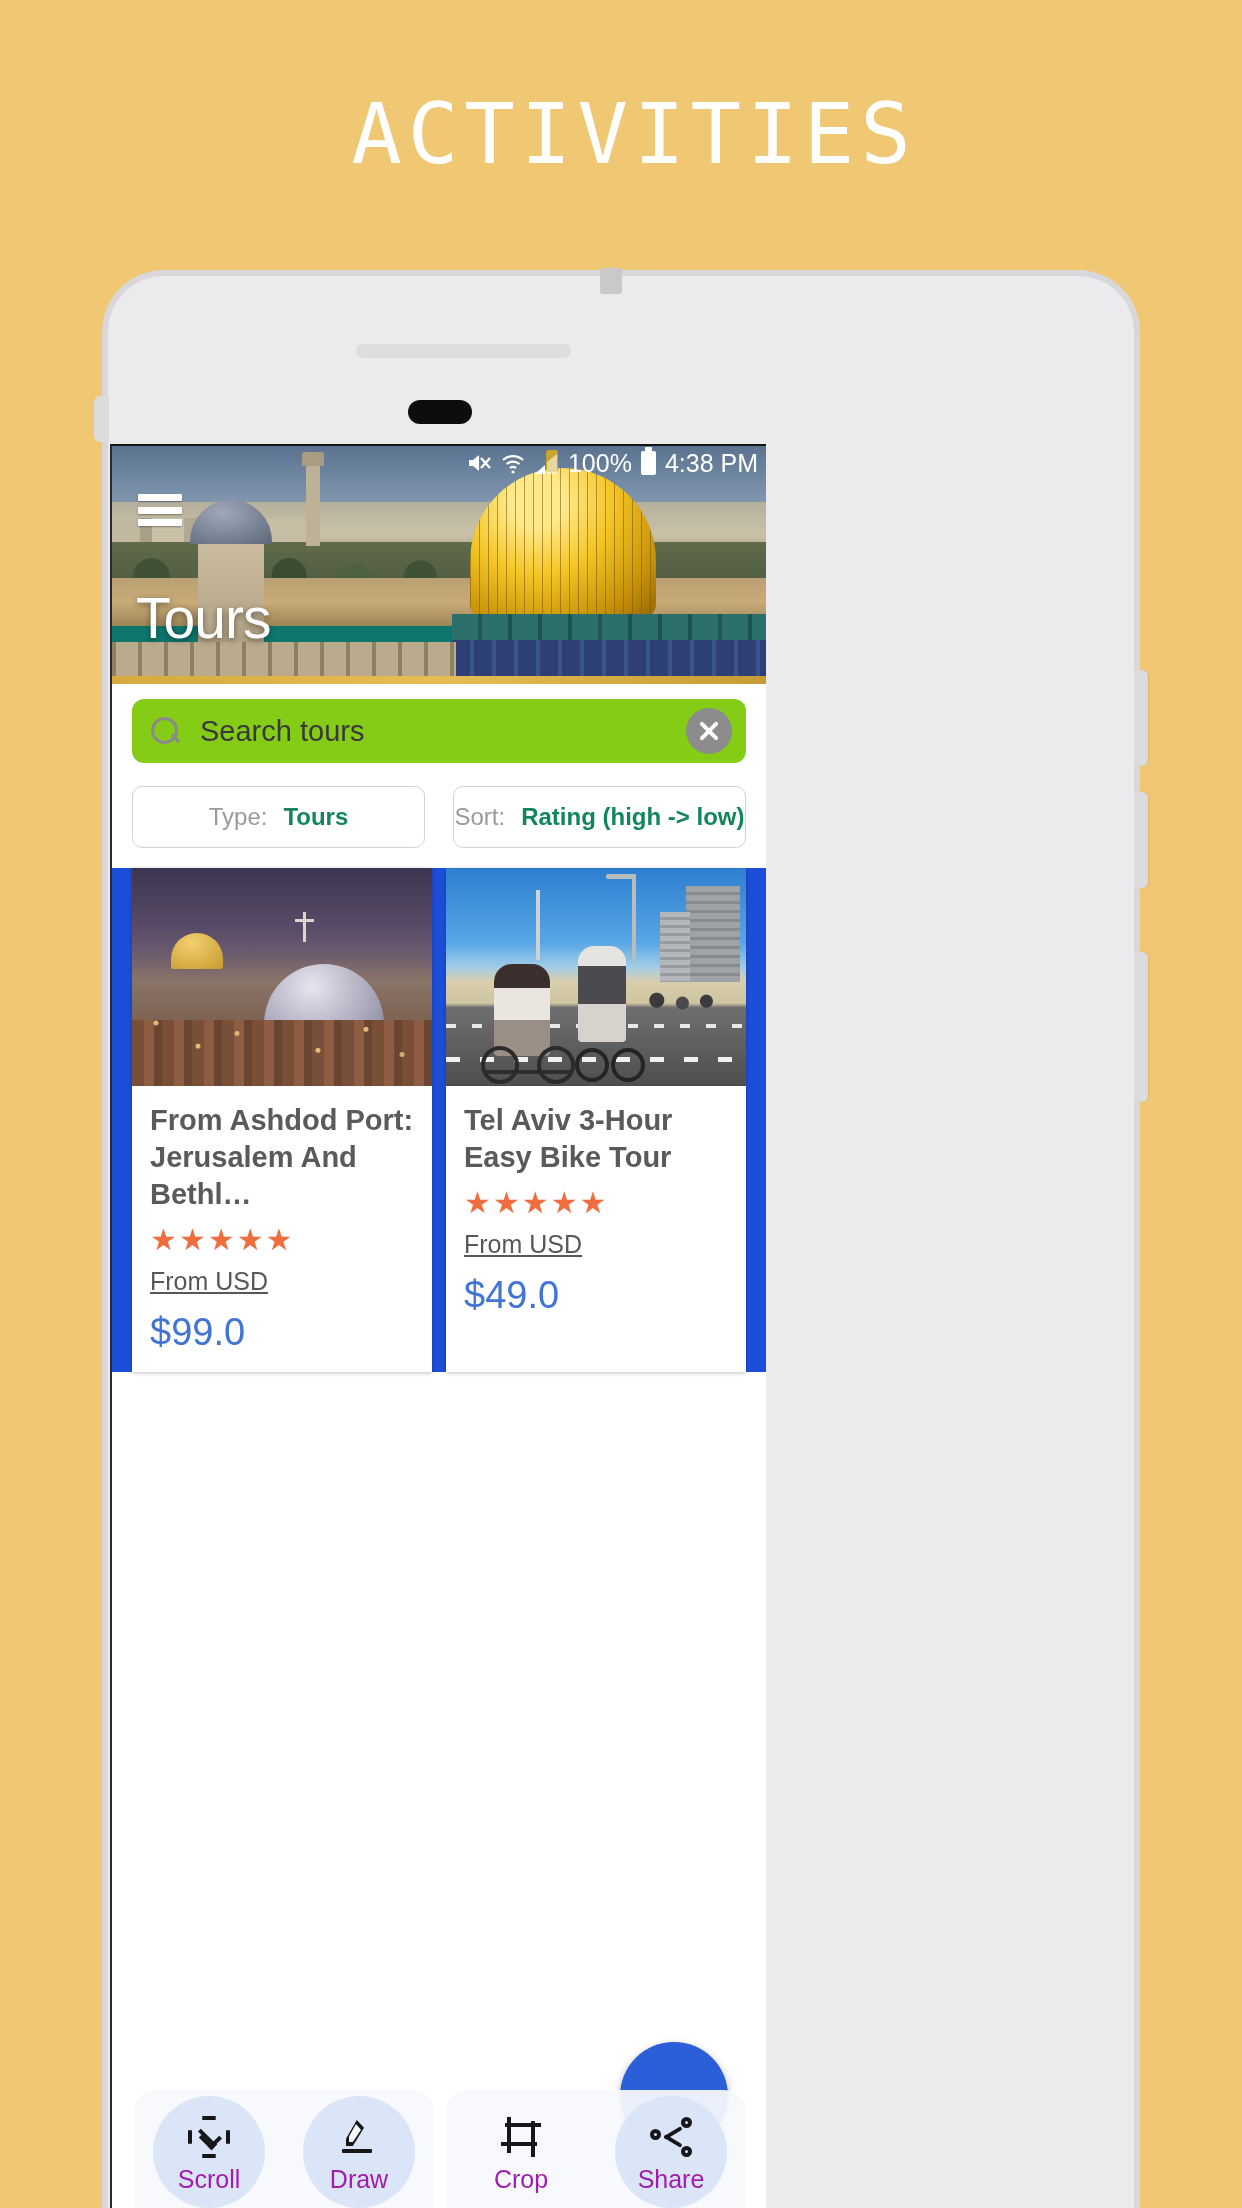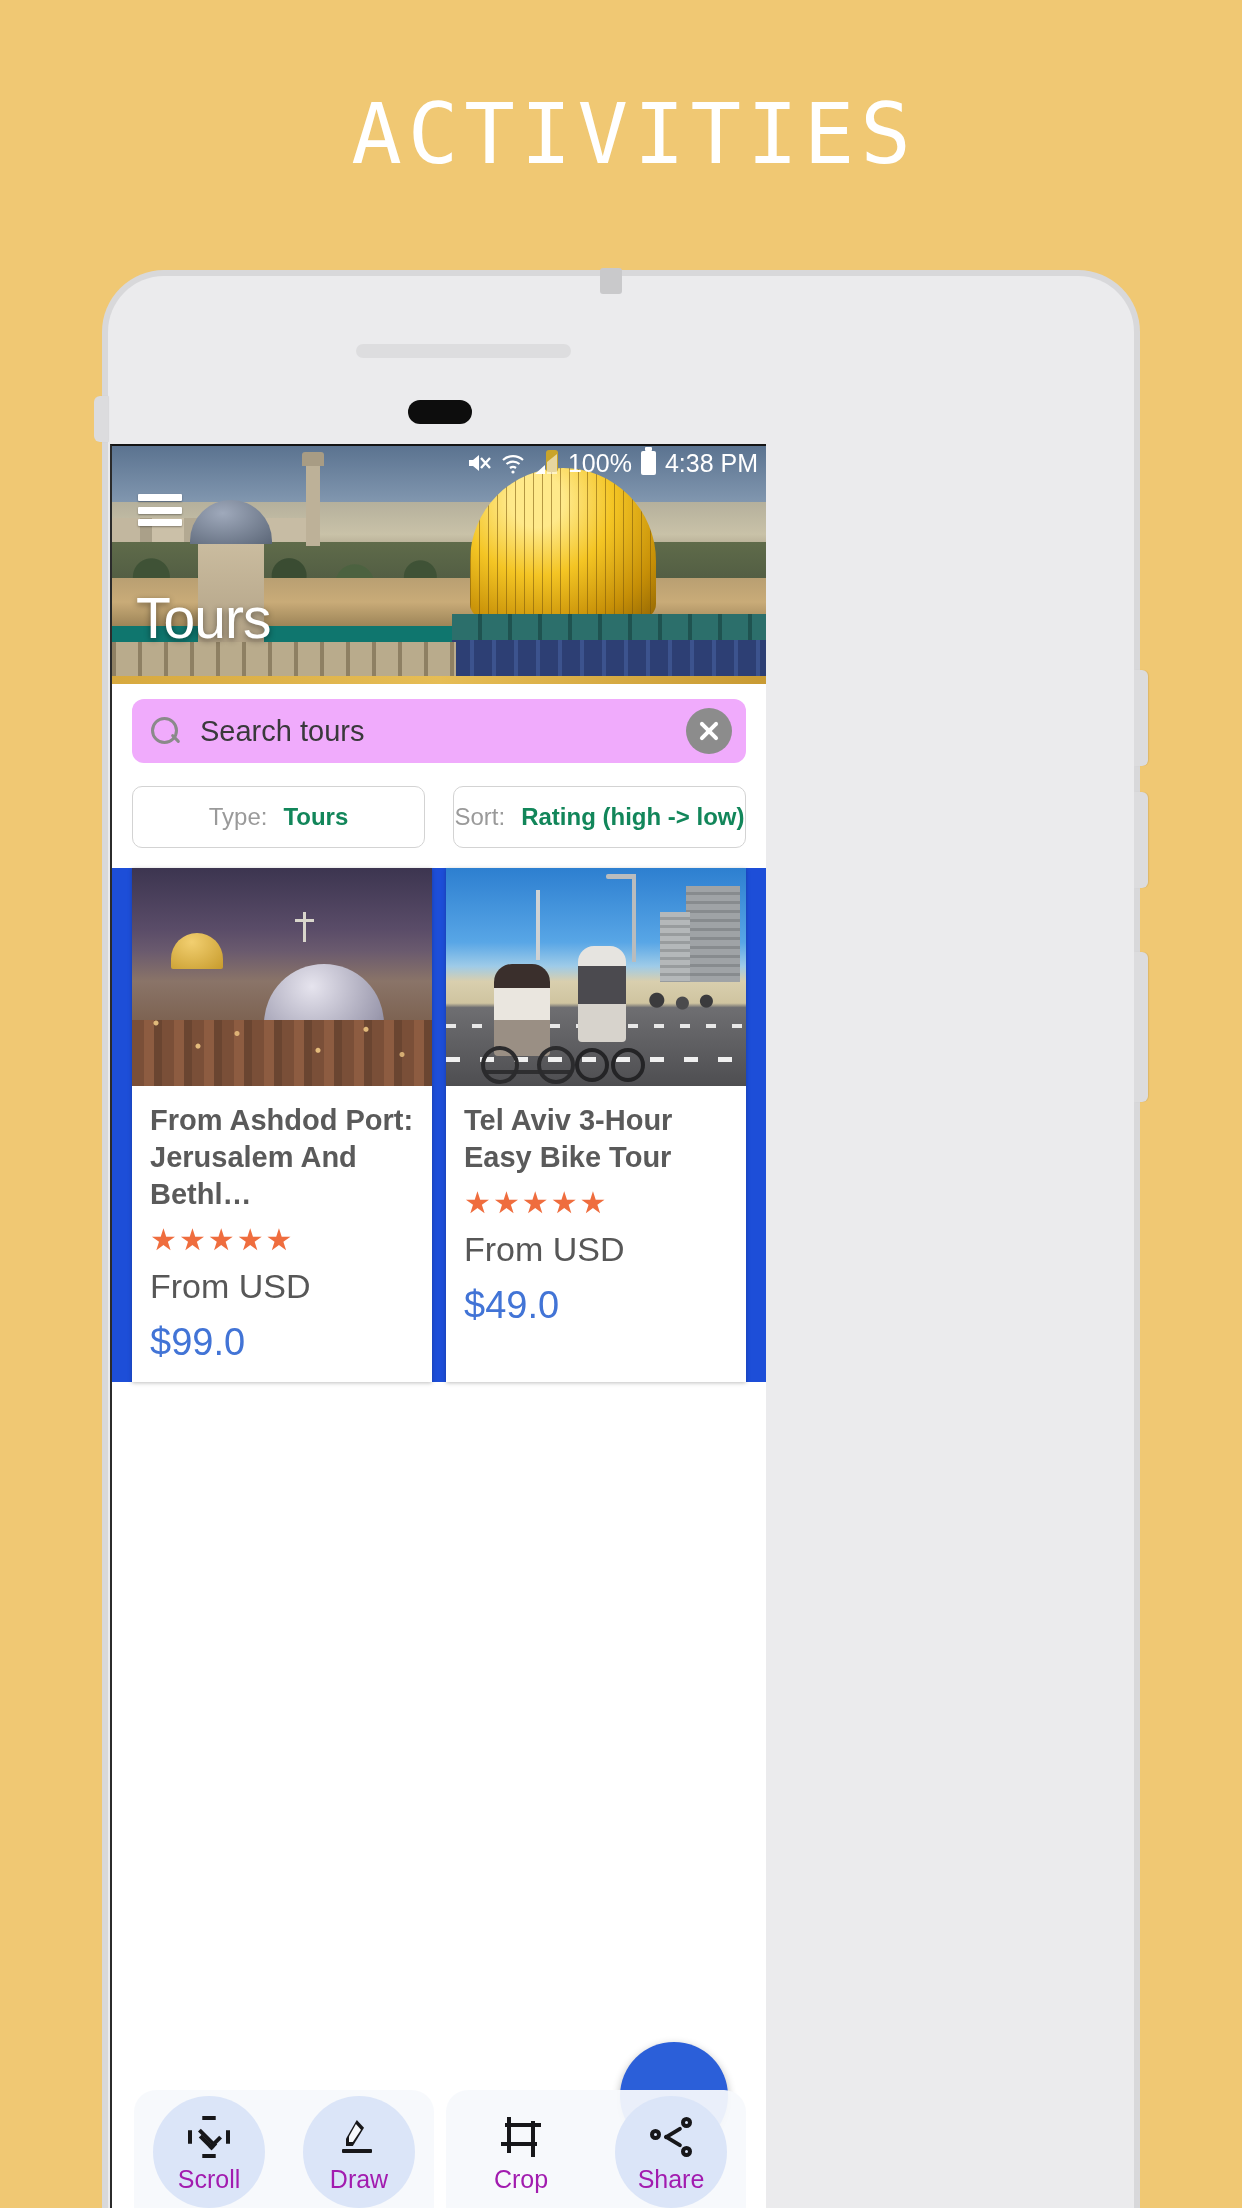--- a/index.html
+++ b/index.html
@@ -293,21 +293,21 @@
 
   
   .search-wrap {
     background: #fff;
     padding: 15px 20px 0 20px;
   }
   .search-bar {
     display: flex;
     align-items: center;
     height: 64px;
-    background: #f0abfc;
+    background: #84cc16;
     border-radius: 12px;
     padding: 0 14px 0 18px;
   }
   .search-ico {
     width: 30px; height: 30px; flex: 0 0 auto; margin-right: 20px;
     position: relative;
   }
   .search-ico::before {
     content:""; position:absolute; left:1px; top:1px;
     width:21px; height:21px; border:3px solid #8a8a8a; border-radius:50%;
@@ -492,21 +492,21 @@
   .card-body { padding: 16px 18px 20px 18px; }
   .card-title {
     font-size: 29px;
     line-height: 37px;
     color: #5a5a5a;
     font-weight: bold;
     margin-bottom: 10px;
     min-height: 74px;
   }
   .stars { color: #ef6d3e; font-size: 30px; letter-spacing: 2px; line-height: 34px; margin-bottom: 10px; }
-  .from-usd { font-size: 34px; color: #575757; margin-bottom: 16px; }
+  .from-usd { font-size: 25px; color: #575757; margin-bottom: 16px; text-decoration: underline; }
   .price { font-size: 38px; color: #4274d6; line-height: 40px; }
 
   
   .fab {
     position: absolute;
     right: 38px;
     bottom: 58px;
     width: 108px;
     height: 108px;
     border-radius: 50%;

